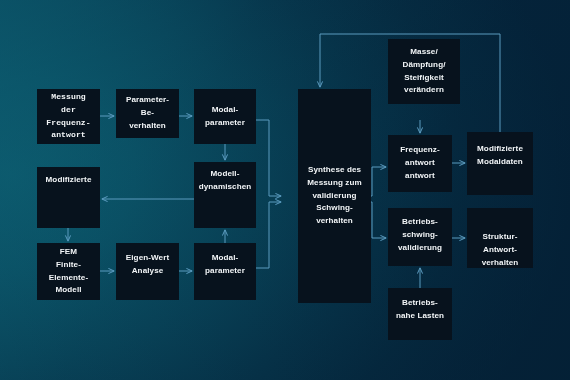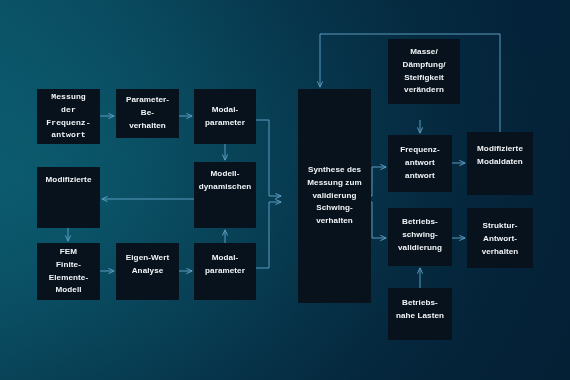--- a/index.html
+++ b/index.html
@@ -171,21 +171,21 @@
       </div>
   </div>
 
   <div class="node" style="left:467px;top:132px;width:66px;height:63px;align-items:flex-start;padding-top:11px;">
     <div>
         <span>Modifizierte</span>
         <span>Modaldaten</span>
       </div>
   </div>
 
-  <div class="node" style="left:467px;top:208px;width:66px;height:60px;align-items:flex-start;padding-top:12px;">
+  <div class="node" style="left:467px;top:208px;width:66px;height:60px;align-items:flex-start;padding-top:23px;">
     <div>
         <span>Struktur-</span>
         <span>Antwort-</span>
         <span>verhalten</span>
       </div>
   </div>
 
 </div>
 
 </body></html>

